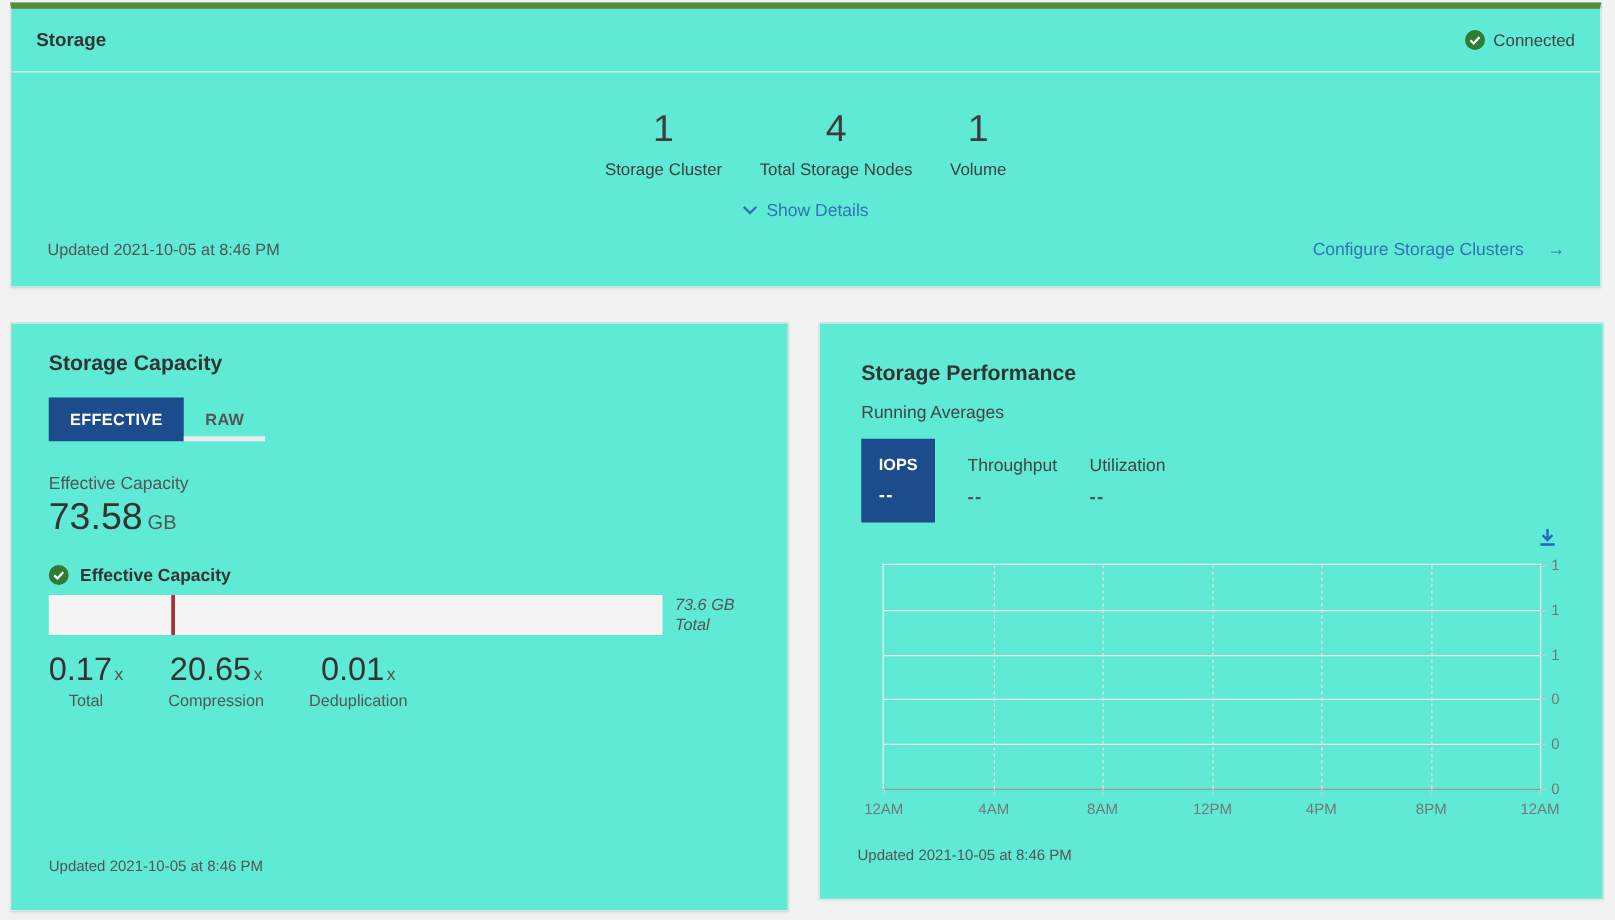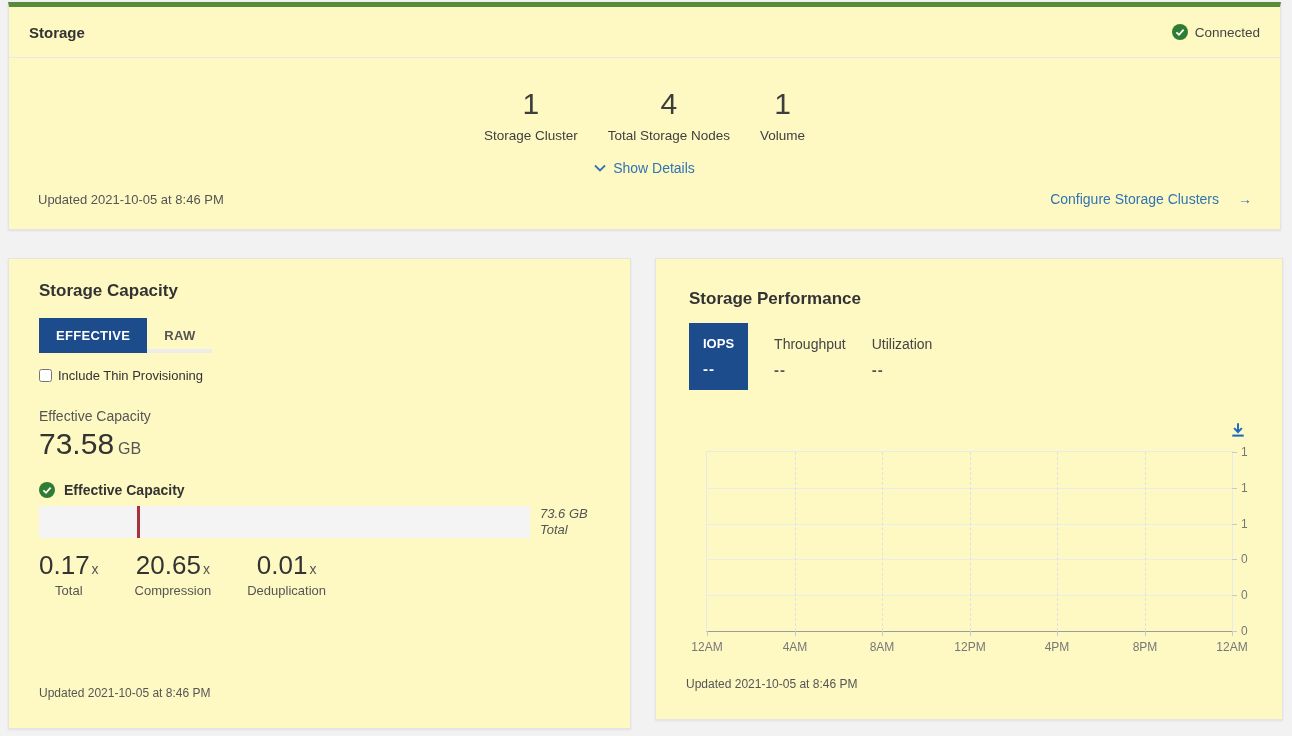--- a/index.html
+++ b/index.html
@@ -6,21 +6,21 @@
   html, body { width: 1292px; height: 736px; }
   body {
     font-family: "Liberation Sans", "DejaVu Sans", sans-serif;
     background: #f2f2f2;
     position: relative;
     overflow: hidden;
     color: #333;
   }
   .card {
     position: absolute;
-    background: #fef9c3;
+    background: #5eead4;
     border: 1px solid #e4e4e4;
     box-shadow: 0 1px 2px rgba(0,0,0,.08);
   }
   
   #card-storage { left: 8px; top: 2px; width: 1273px; height: 228px; border-top: 5px solid #5a8a3a; }
   .storage-header {
     height: 51px; display: flex; align-items: center; justify-content: space-between;
     padding: 0 20px; border-bottom: 1px solid #e9e9e9;
   }
   .storage-title { font-size: 15px; font-weight: bold; color: #333; }
@@ -133,24 +133,20 @@
 </div>
 
 <div class="card" id="card-capacity">
   <div class="card-title">Storage Capacity</div>
 
   <div class="cap-tabs">
     <div class="cap-tab selected">EFFECTIVE</div>
     <div class="cap-tab unselected">RAW</div>
   </div>
 
-  <div class="thin-row">
-    <input type="checkbox" style="">
-    <span class="thin-label">Include Thin Provisioning</span>
-  </div>
 
   <div class="section-label">Effective Capacity</div>
   <div class="big-value-row">
     <span class="big-value">73.58</span>
     <span class="big-unit">GB</span>
   </div>
 
   <div class="bar-status-row">
     <svg width="16" height="16" viewBox="0 0 16 16">
       <circle cx="8" cy="8" r="8" fill="#2e7d32"></circle>
@@ -183,20 +179,21 @@
       <div><span class="eff-value">0.01</span><span class="eff-x">x</span></div>
       <div class="eff-label">Deduplication</div>
     </div>
   </div>
 
   <div class="card-footer">Updated 2021-10-05 at 8:46 PM</div>
 </div>
 
 <div class="card" id="card-performance">
   <div class="card-title">Storage Performance</div>
+  <div class="perf-subtitle">Running Averages</div>
 
   <div class="metric-tabs">
     <div class="metric selected">
       <div class="m-label">IOPS</div>
       <div class="m-value">--</div>
     </div>
     <div class="metric">
       <div class="m-label">Throughput</div>
       <div class="m-value">--</div>
     </div>

